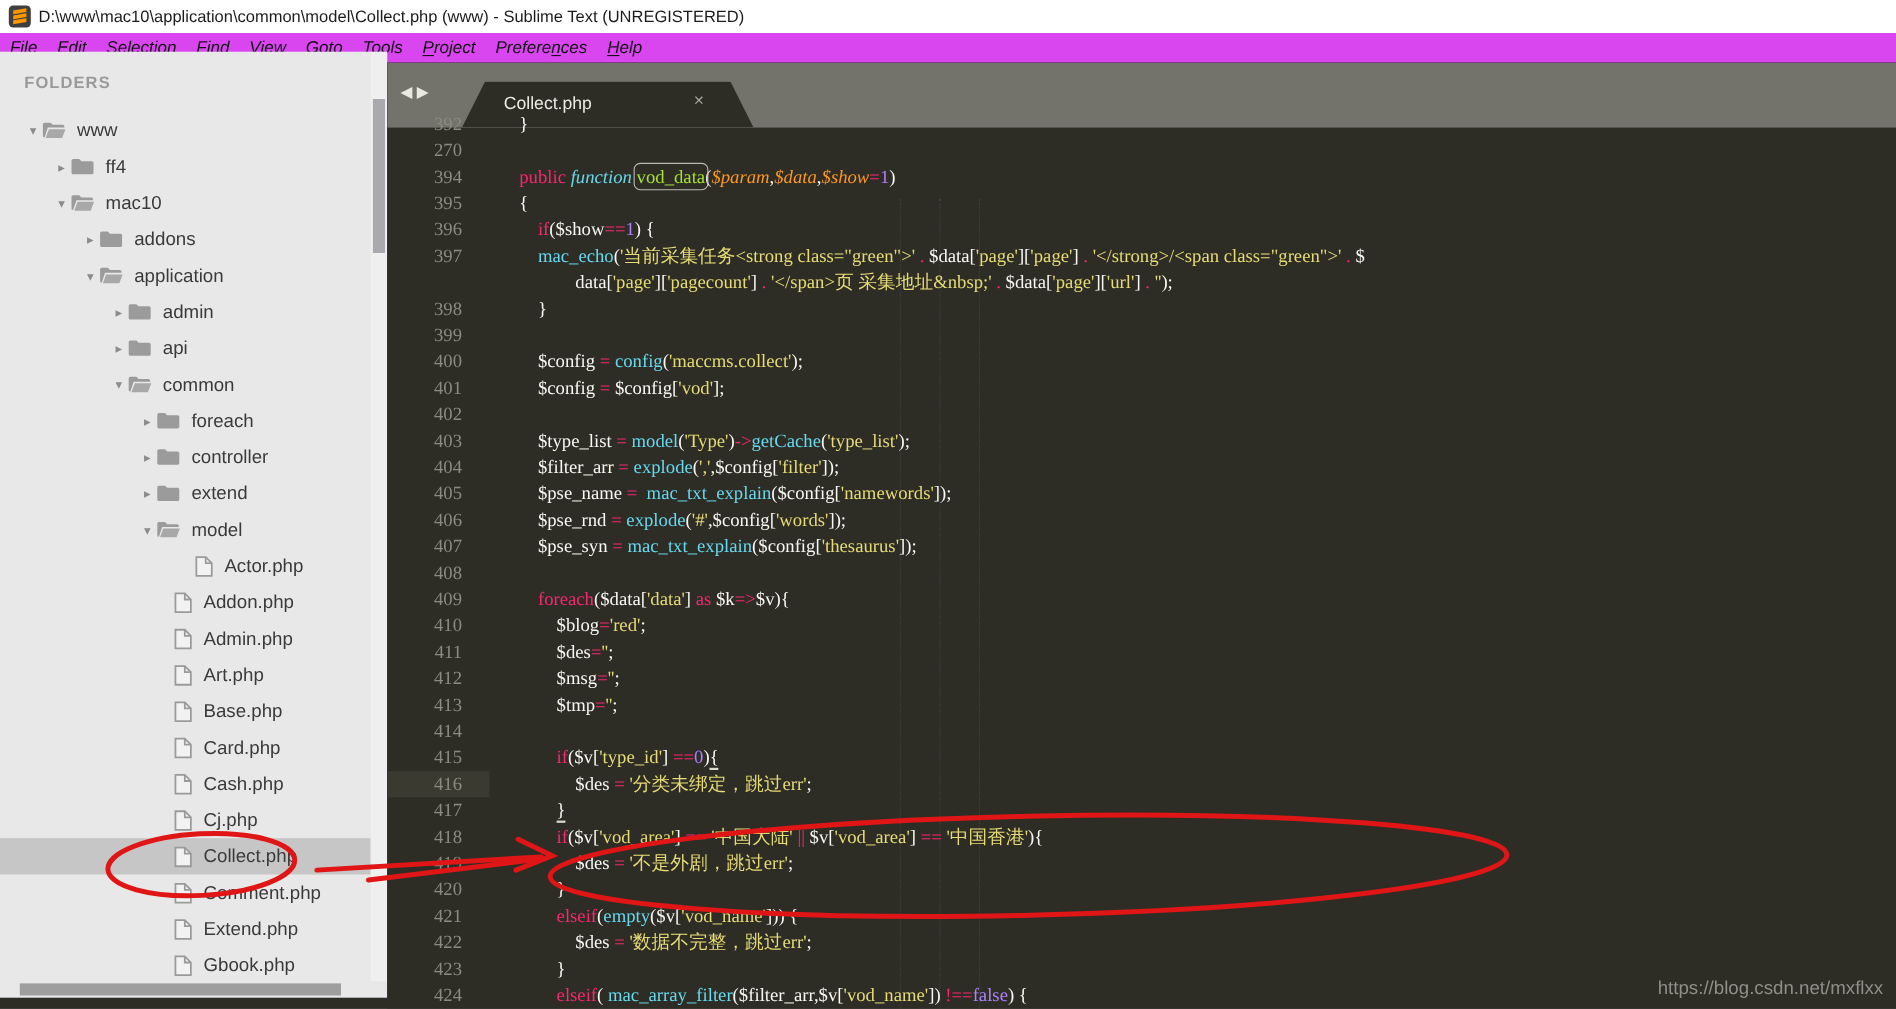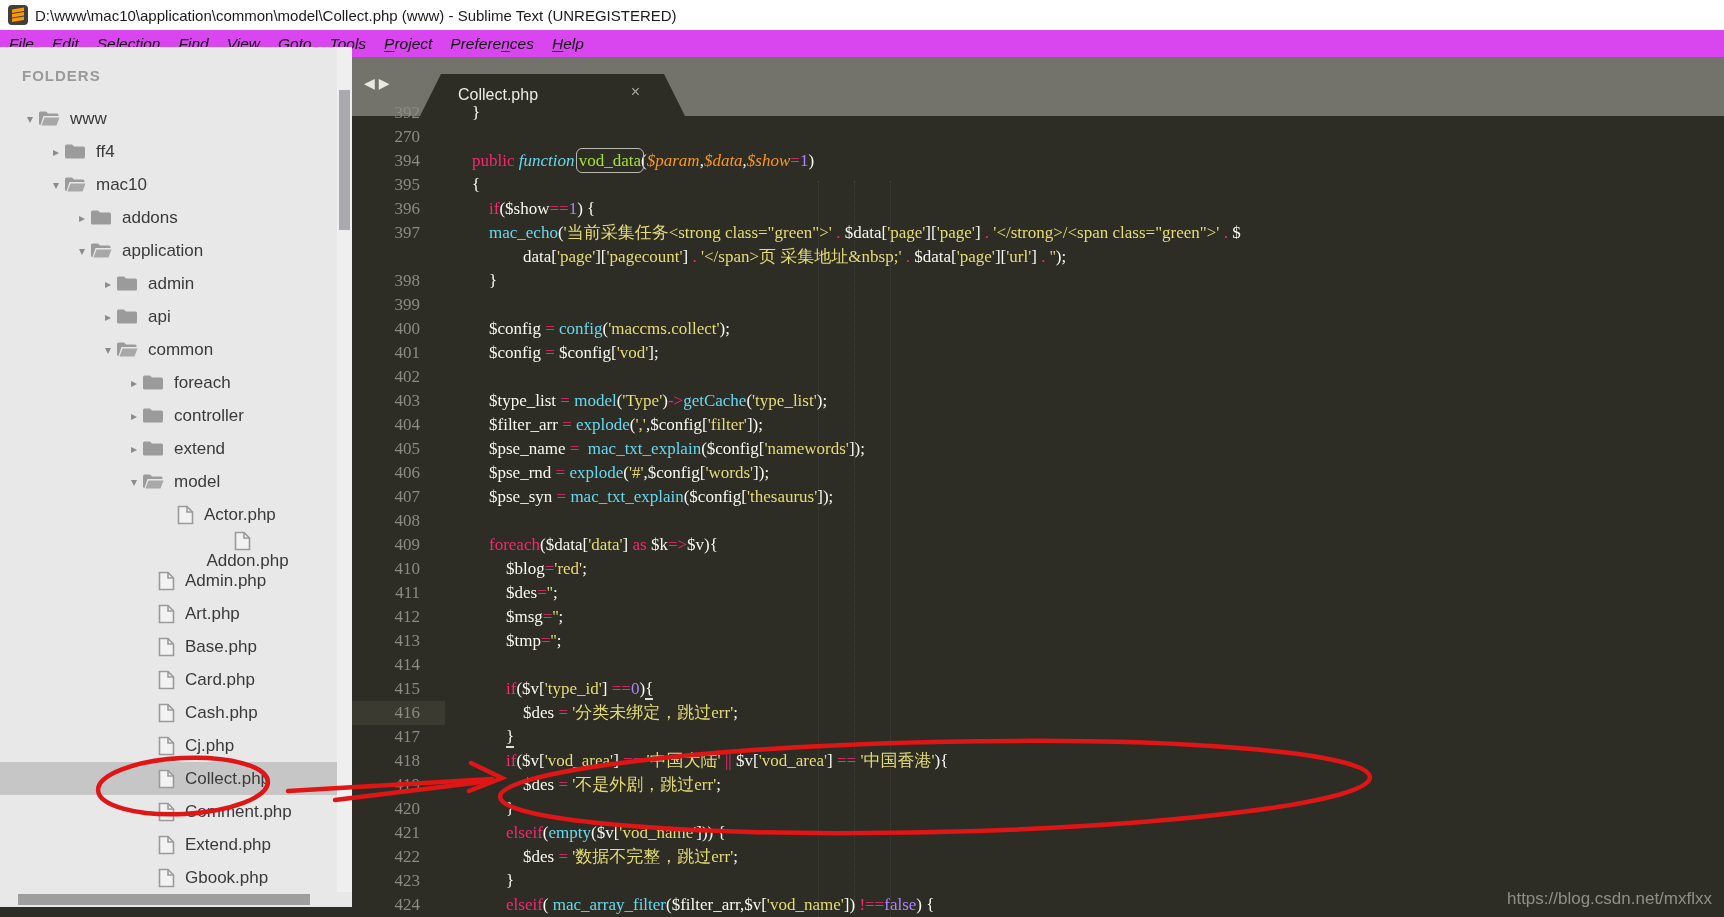--- a/index.html
+++ b/index.html
@@ -184,21 +184,21 @@
             </svg></span>
           <span>model</span>
         </div>
         <div class="tree-row" style="padding-left: 158px; margin-left: 19px;">
           <span class="ticon"><svg width="17" height="20" viewBox="0 0 17 20">
               <path d="M1.5 1.5 L10 1.5 L15.5 7 L15.5 18.5 L1.5 18.5 Z" fill="#f2f2f2" stroke="#9a9a9a" stroke-width="1.6"></path>
               <path d="M10 1.5 L10 7 L15.5 7" fill="none" stroke="#9a9a9a" stroke-width="1.6"></path>
             </svg></span>
           <span>Actor.php</span>
         </div>
-        <div class="tree-row" style="padding-left: 158px; flex-direction: column;">
+        <div class="tree-row" style="padding-left: 158px;">
           <span class="ticon"><svg width="17" height="20" viewBox="0 0 17 20">
               <path d="M1.5 1.5 L10 1.5 L15.5 7 L15.5 18.5 L1.5 18.5 Z" fill="#f2f2f2" stroke="#9a9a9a" stroke-width="1.6"></path>
               <path d="M10 1.5 L10 7 L15.5 7" fill="none" stroke="#9a9a9a" stroke-width="1.6"></path>
             </svg></span>
           <span>Addon.php</span>
         </div>
         <div class="tree-row" style="padding-left: 158px;">
           <span class="ticon"><svg width="17" height="20" viewBox="0 0 17 20">
               <path d="M1.5 1.5 L10 1.5 L15.5 7 L15.5 18.5 L1.5 18.5 Z" fill="#f2f2f2" stroke="#9a9a9a" stroke-width="1.6"></path>
               <path d="M10 1.5 L10 7 L15.5 7" fill="none" stroke="#9a9a9a" stroke-width="1.6"></path>

